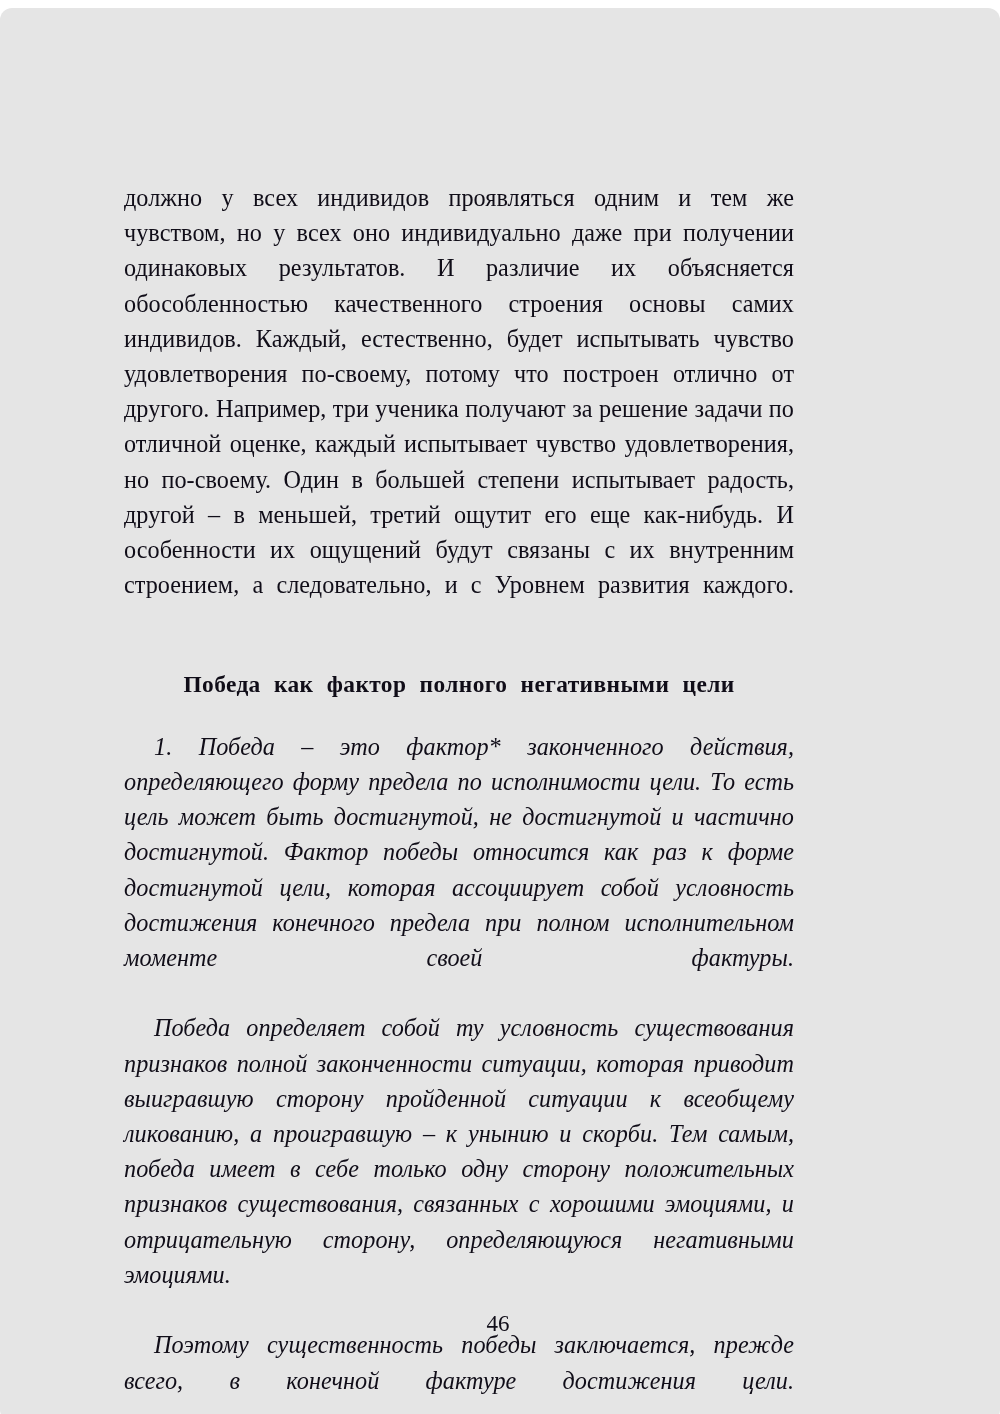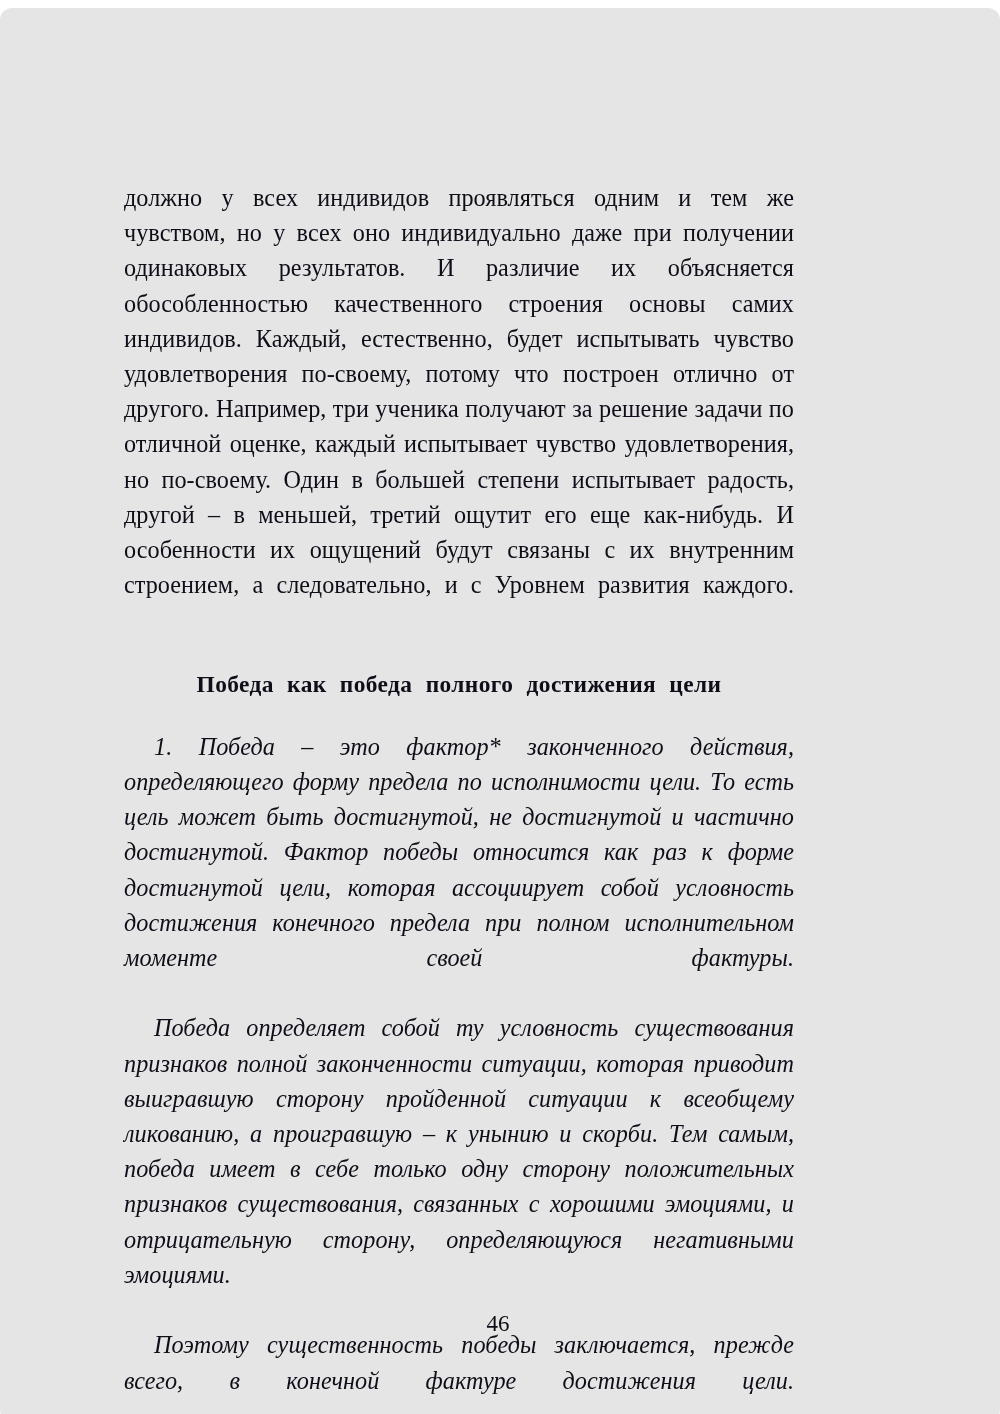--- a/index.html
+++ b/index.html
@@ -83,21 +83,21 @@
 </style>
 </head>
 <body>
 
 <div id="page">
 
   <div id="textblock">
 
     <p class="para continued">должно у всех индивидов проявляться одним и тем же чувством, но у всех оно индивидуально даже при получении одинаковых результатов. И различие их объясняется обособленностью качественного строения основы самих индивидов. Каждый, естественно, будет испытывать чувство удовлетворения по-своему, потому что построен отлично от другого. Например, три ученика получают за решение задачи по отличной оценке, каждый испытывает чувство удовлетворения, но по-своему. Один в большей степени испытывает радость, другой – в меньшей, третий ощутит его еще как-нибудь. И особенности их ощущений будут связаны с их внутренним строением, а следовательно, и с Уровнем развития каждого.</p>
 
-    <h2 class="section-heading">Победа как победа полного достижения цели</h2>
+    <h2 class="section-heading">Победа как фактор полного негативными цели</h2>
 
     <p class="para indent">1. Победа – это фактор* законченного действия, определяющего форму предела по исполнимости цели. То есть цель может быть достигнутой, не достигнутой и частично достигнутой. Фактор победы относится как раз к форме достигнутой цели, которая ассоциирует собой условность достижения конечного предела при полном исполнительном моменте своей фактуры.</p>
 
     <p class="para indent">Победа определяет собой ту условность существования признаков полной законченности ситуации, которая приводит выигравшую сторону пройденной ситуации к всеобщему ликованию, а проигравшую – к унынию и скорби. Тем самым, победа имеет в себе только одну сторону положительных признаков существования, связанных с хорошими эмоциями, и отрицательную сторону, определяющуюся негативными эмоциями.</p>
 
     <p class="para indent">Поэтому существенность победы заключается, прежде всего, в конечной фактуре достижения цели.</p>
 
   </div>
 
   <div id="page-number">46</div>

